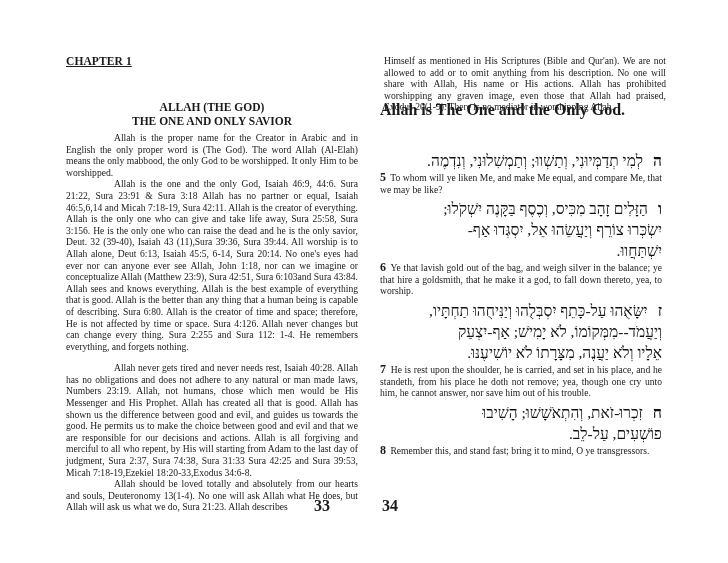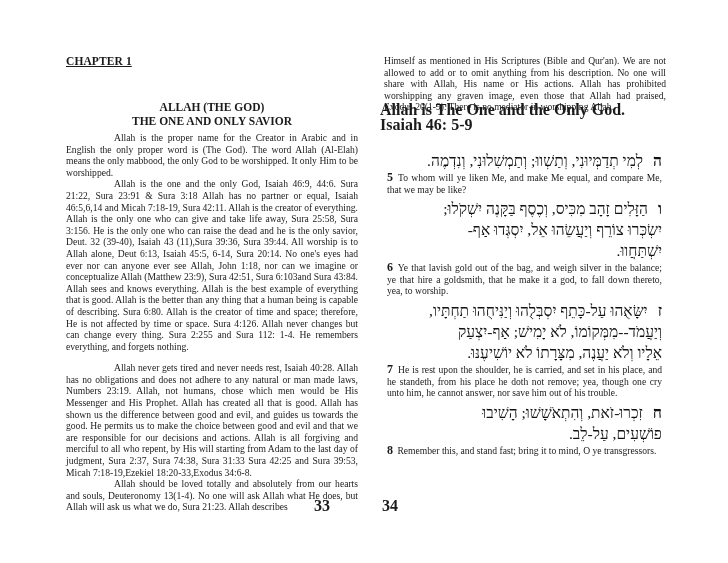--- a/index.html
+++ b/index.html
@@ -93,21 +93,21 @@
       line-height: 21px;
       margin: 0;
       white-space: nowrap;
       color: #111;
     }
     .hebrew .hnum {
       font-weight: bold;
       margin-left: 10px;
     }
     .verse-en {
-      margin: 1px 0 3px 7px;
+      margin: 1px 0 3px 0;
     }
     .verse-en .vnum {
       font-weight: bold;
       font-size: 12px;
       margin-right: 2px;
     }
   </style>
 </head>
 <body>
 
@@ -130,21 +130,20 @@
   <div class="page-number">33</div>
 </div>
 
 <div class="page page-right">
   <div class="right-intro">
     <p class="body-text">Himself as mentioned in His Scriptures (Bible and Qur'an). We are not allowed to add or to omit anything from his description. No one will share with Allah, His name or His actions. Allah has prohibited worshipping any graven image, even those that Allah had praised, Exodus 20(1-9). There is no mediator in worshipping Allah.</p>
   </div>
 
   <div class="section-heading">
     <div>Allah is The One and the Only God.</div>
-    <div>Isaiah 46: 5-9</div>
   </div>
 
   <div class="verses">
 
     <div>
       <p class="hebrew"><span class="hnum">ה</span><span>לְמִי תְדַמְּיוּנִי, וְתַשְׁווּ; וְתַמְשִׁלוּנִי, וְנִדְמֶה.</span></p>
       <p class="body-text verse-en"><span class="vnum">5</span> <span>To whom will ye liken Me, and make Me equal, and compare Me, that we may be like?</span></p>
     </div>
 
     <div>

